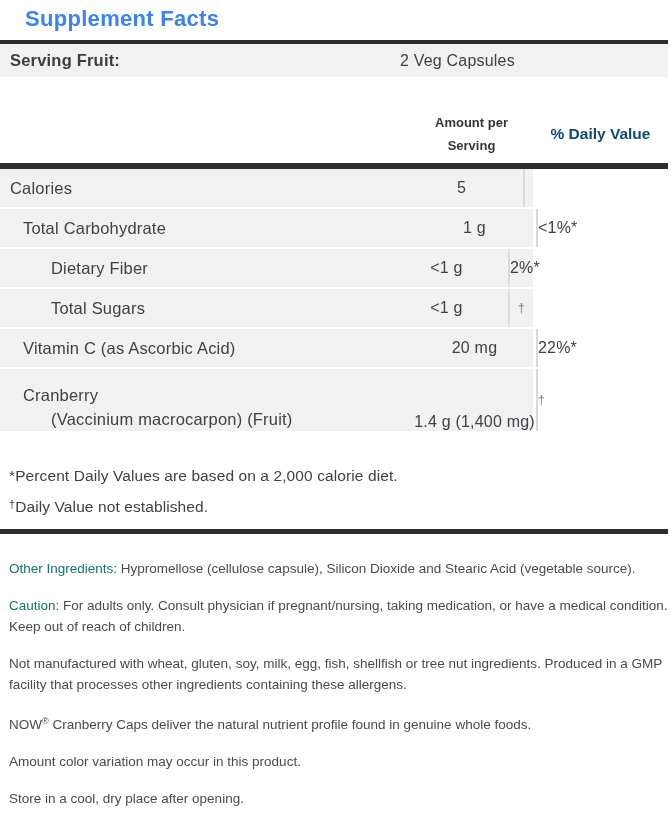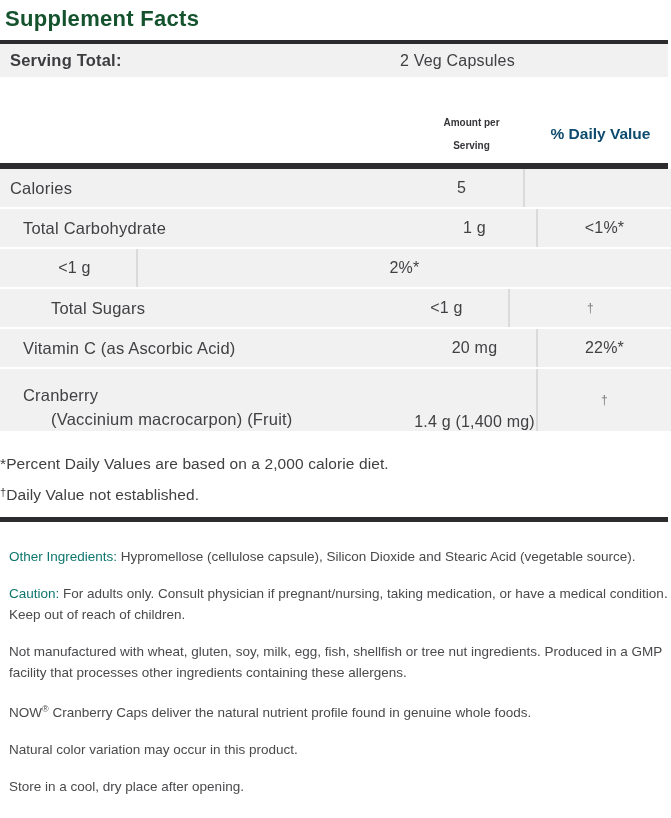--- a/index.html
+++ b/index.html
@@ -10,26 +10,26 @@
     background: #ffffff;
     font-family: "Liberation Sans", sans-serif;
     color: #414144;
     overflow: hidden;
   }
   .sheet { width: 671px; }
 
   
   .title {
     margin: 0;
-    padding: 5px 0 0 5px;
+    padding: 5px 0 0 25px;
     font-size: 22px;
     line-height: 28px;
     font-weight: bold;
     letter-spacing: 0.3px;
-    color: #14532d;
+    color: #3b82f6;
   }
 
   
   .bar { width: 668px; background: #2c2c2e; }
   .bar-top { height: 4px; margin-top: 7px; }
   .bar-mid { height: 6px; margin-top: 6px; }
   .bar-bottom { height: 5px; margin-top: 5px; }
 
   
   .srow {
@@ -50,40 +50,40 @@
   }
   .srow .svalue { font-size: 16px; letter-spacing: 0.2px; }
 
   
   .thead { display: flex; margin-top: 34px; }
   .thead .spacer { flex: 0 0 410px; }
   .amount-head {
     flex: 0 0 123px;
     text-align: center;
     font-weight: bold;
-    font-size: 10px;
+    font-size: 13px;
     line-height: 23px;
     color: #35353a;
   }
   .dv-head {
     flex: 0 0 135px;
     display: flex;
     align-items: center;
     justify-content: center;
     font-weight: bold;
     font-size: 15.5px;
     color: #0c4a6e;
   }
 
   
   .nrow {
     display: flex;
     align-items: center;
     min-height: 38px;
-    width: 671px;
+    width: 533px;
     background: #f1f1f2;
   }
   .nrow + .nrow { margin-top: 2px; padding-left: 13px; }
   .nrow .name {
     flex: 0 0 400px;
     padding-left: 10px;
     font-size: 16.5px;
     letter-spacing: 0.2px;
     line-height: 24px;
   }
@@ -103,21 +103,21 @@
     border-left: 2px solid #dadadc;
     font-size: 16px;
     letter-spacing: 0.2px;
   }
   .nrow .dv.dv-dagger { font-size: 12px; color: #7c7c7f; }
   .nrow.tall { min-height: 62px; align-items: flex-end; }
   .name .sub-line { display: block; padding-left: 28px; }
   .latin { }
 
   
-  .footnotes { margin-top: 24px; font-size: 15.5px; letter-spacing: 0.1px; }
+  .footnotes { margin-top: 36px; padding-left: 9px; font-size: 15.5px; letter-spacing: 0.1px; }
   .fn { margin: 0 0 13px 0; }
   .fn-dagger-sym { font-size: 11px; vertical-align: 4px; }
 
   
   .paras {
     margin-top: 24px;
     padding: 0 2px 0 9px;
     font-size: 13.5px;
     line-height: 21px;
     color: #4a4a4d;
@@ -130,21 +130,21 @@
 <body>
 
 <div class="sheet">
 
   <h1 class="title">Supplement Facts</h1>
 
   <div class="bar bar-top"></div>
 
   <div>
     <div class="srow">
-      <span class="slabel">Serving Total:</span>
+      <span class="slabel">Serving Fruit:</span>
       <span class="svalue">2 Veg Capsules</span>
     </div>
   </div>
 
   <div class="thead">
     <div class="spacer"></div>
     <div class="amount-head">
       <span>Amount per</span><br>
       <span>Serving</span>
     </div>
@@ -161,20 +161,21 @@
       <div class="dv"></div>
     </div>
 
     <div class="nrow">
       <div class="name">Total Carbohydrate</div>
       <div class="amt">1 g</div>
       <div class="dv">&lt;1%*</div>
     </div>
 
     <div class="nrow indent">
+      <div class="name">Dietary Fiber</div>
       <div class="amt">&lt;1 g</div>
       <div class="dv">2%*</div>
     </div>
 
     <div class="nrow indent">
       <div class="name">Total Sugars</div>
       <div class="amt">&lt;1 g</div>
       <div class="dv dv-dagger">†</div>
     </div>
 
@@ -200,17 +201,17 @@
     <p class="fn"><span class="fn-dagger-sym">†</span><span>Daily Value not established.</span></p>
   </div>
 
   <div class="bar bar-bottom"></div>
 
   <div class="paras">
     <p class="para"><span class="lead">Other Ingredients:</span><span> Hypromellose (cellulose capsule), Silicon Dioxide and Stearic Acid (vegetable source).</span></p>
     <p class="para"><span class="lead">Caution:</span><span> For adults only. Consult physician if pregnant/nursing, taking medication, or have a medical condition. Keep out of reach of children.</span></p>
     <p class="para">Not manufactured with wheat, gluten, soy, milk, egg, fish, shellfish or tree nut ingredients. Produced in a GMP facility that processes other ingredients containing these allergens.</p>
     <p class="para"><span>NOW</span><span class="sup-reg">®</span><span> Cranberry Caps deliver the natural nutrient profile found in genuine whole foods.</span></p>
-    <p class="para">Natural color variation may occur in this product.</p>
+    <p class="para">Amount color variation may occur in this product.</p>
     <p class="para">Store in a cool, dry place after opening.</p>
   </div>
 
 </div>
 
 </body></html>

